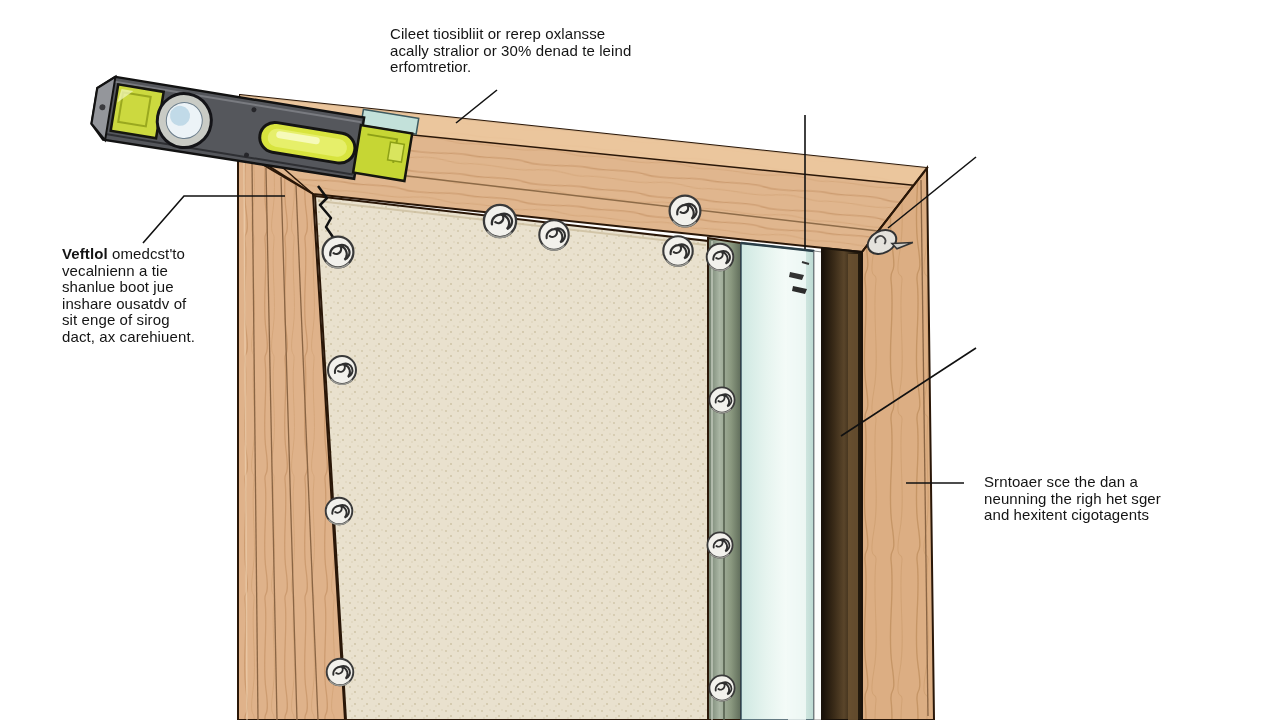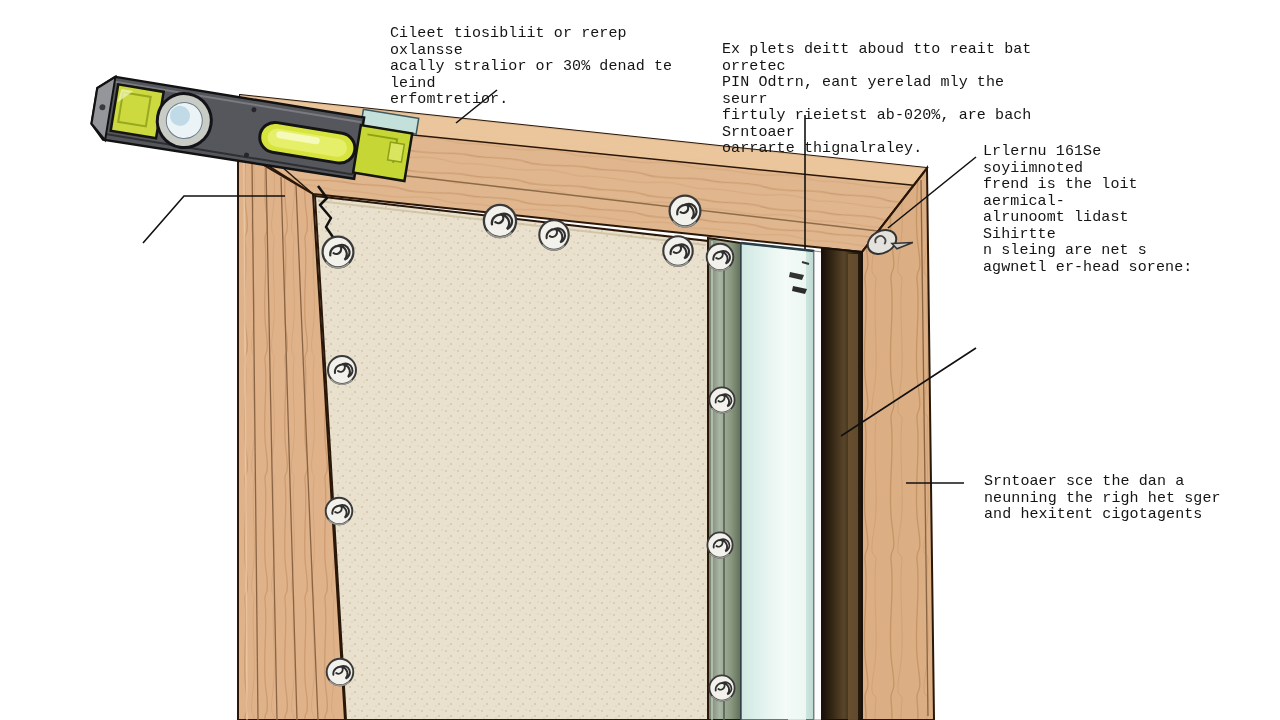--- a/index.html
+++ b/index.html
@@ -1,17 +1,17 @@
 <!DOCTYPE html>
 <html><head>
 <meta charset="utf-8">
 <style>
   html,body{margin:0;padding:0;background:#ffffff;}
   .stage{position:relative;width:1280px;height:720px;overflow:hidden;background:#ffffff;
-         font-family:Liberation Mono, monospace;}
+         font-family:Liberation Sans, sans-serif;}
   .stage svg{position:absolute;left:0;top:0;}
   .ann{position:absolute;color:#141414;font-size:15px;line-height:16.5px;
        white-space:pre-line;letter-spacing:0.1px;}
   .ann b{font-weight:bold;}
 </style>
 </head>
 <body>
 
 <div class="stage">
 
@@ -181,29 +181,26 @@
     <path d="M143,243 L184,196 L285,196"></path>
     <path d="M976,348 L841,436"></path>
     <path d="M906,483 L964,483"></path>
   </g>
 </svg>
 
   <div class="ann" style="left:390px;top:26px;width:290px">Cileet tiosibliit or rerep oxlansse
 acally stralior or 30% denad te leind
 erfomtretior.</div>
 
-  <div class="ann" style="left:722px;top:42px;width:330px">Ex plets deitt aboud tto reait bat orretec
-PIN Odtrn, eant yerelad mly the seurr
-firtuly rieietst ab-020%, are bach Srntoaer
-oarrarte thignalraley.</div>
-
-  <div class="ann" style="left:983px;top:144px;width:220px">Lrlernu 161Se soyiimnoted
-frend is the loit aermical-
-alrunoomt lidast Sihirtte
-n sleing are net s
-agwnetl er-head sorene:</div>
-
+
+
+  <div class="ann" style="left:62px;top:246px;width:175px"><b>Veftlol</b><span> omedcst'to
+vecalnienn a tie
+shanlue boot jue
+inshare ousatdv of
+sit enge of sirog
+dact, ax carehiuent.</span></div>
 
 
   <div class="ann" style="left:984px;top:474px;width:240px">Srntoaer sce the dan a
 neunning the righ het sger
 and hexitent cigotagents</div>
 </div>
 
 </body></html>

